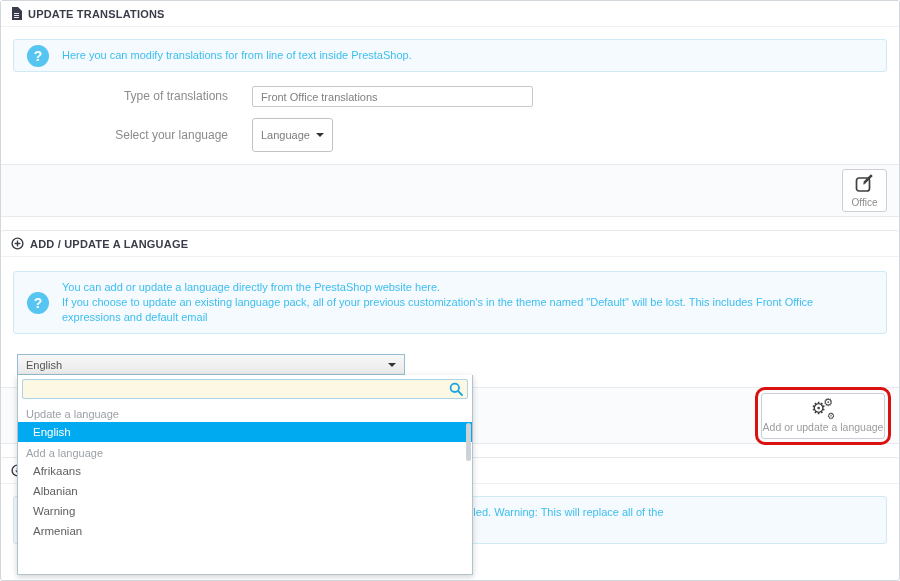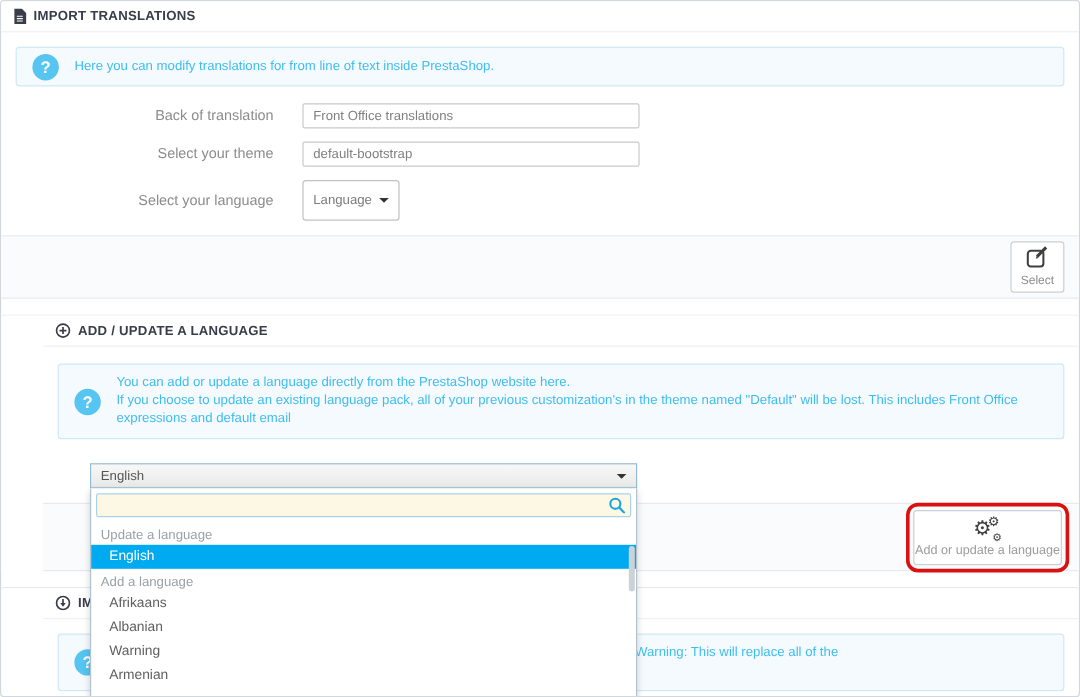--- a/index.html
+++ b/index.html
@@ -2,21 +2,21 @@
 <html><head>
 <meta charset="utf-8">
 <style>
   * { margin:0; padding:0; box-sizing:border-box; }
   html,body { width:900px; height:581px; }
   body { font-family:"Liberation Sans", sans-serif; background:#fff; }
   .page { position:relative; width:900px; height:581px; border:1px solid #d2d7db; border-radius:3px; background:#fff; overflow:hidden; }
 
   
   .panel { background:#fff; }
-  .panel + .panel { margin-top:13px; border-top:1px solid #e4e8eb; border-radius:3px 3px 0 0;padding-left:35px; }
+  .panel + .panel { margin-top:13px; border-top:1px solid #e4e8eb; border-radius:3px 3px 0 0; }
   .panel-header { display:flex; align-items:center; gap:6px; height:26px; padding:0 10px; border-bottom:1px solid #f0f1f3; }
   .panel-title { font-size:11px; font-weight:bold; color:#3a3d49; letter-spacing:.2px; }
   .panel-body { padding:0 12px; }
 
   
   .alert-info { position:relative; margin-top:12px; background:#f4fafd; border:1px solid #cfe9f6; border-radius:3px; padding:8px 12px 8px 48px; color:#3ebef0; font-size:11px; line-height:15px; }
   .help-badge { position:absolute; left:13px; top:50%; transform:translateY(-50%); width:22px; height:22px; border-radius:50%; background:#56c5f1; color:#fff; font-weight:bold; font-size:14px; text-align:center; line-height:22px; }
 
   
   .form-row { display:flex; align-items:center; margin-top:11px; }
@@ -35,21 +35,21 @@
   .modify-btn { width:45px; height:43px; font-size:10px; }
   .addupd-btn { width:124px; height:46px; font-size:10.5px; white-space:nowrap; color:#9c9c9c; }
   .red-ring { border:3px solid #da1111; border-radius:10px; padding:3px; background:transparent; }
 
   .gears { position:relative; width:24px; height:20px; color:#3f3f3f; }
   .gear-big { position:absolute; left:0; top:0; font-size:17px; line-height:20px; }
   .gear-small { position:absolute; right:2px; top:-3px; font-size:11px; }
   .gear-tiny { position:absolute; right:0px; bottom:-2px; font-size:9px; }
 
   
-  .chosen-wrap { position:relative; width:456px; margin-left:27px; }
+  .chosen-wrap { position:relative; width:388px; margin-left:4px; }
   .chosen-single { display:flex; align-items:center; height:21px; padding:0 8px; background:linear-gradient(#f8f8f8,#e9e9e9); border:1px solid #95bcd2; font-size:11px; color:#555; cursor:pointer; justify-content:space-between; }
   .chosen-drop { position:absolute; left:0; top:21px; width:456px; height:200px; background:#fff; border:1px solid #b3c3cd; border-top:none; box-shadow:0 2px 6px rgba(0,0,0,.18); z-index:100; }
   .chosen-search { position:relative; margin:4px; }
   .chosen-search input { width:100%; height:20px; background:#fdf8e3; border:1px solid #abd3e6; border-radius:2px; padding:0 26px 0 6px; font-size:11px; font-family:"Liberation Sans", sans-serif; }
   .mag { position:absolute; right:5px; top:3px; }
   .drop-group { padding:5px 8px 2px; font-size:11px; color:#9ca1a8; cursor:default; }
   .drop-item { padding:4px 8px 4px 15px; font-size:11.5px; color:#5f5f5f; cursor:pointer; }
   .drop-item.hl { background:#00aaf0; color:#fff; }
   .drop-scroll-thumb { position:absolute; right:1px; top:48px; width:5px; height:38px; background:#cdd2d6; border-radius:3px; }
 
@@ -61,53 +61,49 @@
 <div class="page">
 
   <section class="panel">
     <div class="panel-header">
       <span class="hdr-icon">
         <svg width="11" height="13" viewBox="0 0 11 13">
             <path d="M1 0 h6 l4 4 v9 h-10 z" fill="#3a3d49"></path>
             <path d="M3 6.5h5M3 8.5h5M3 10.5h5" stroke="#fff" stroke-width="0.9"></path>
           </svg>
       </span>
-      <span class="panel-title">IMPORT TRANSLATIONS</span>
+      <span class="panel-title">UPDATE TRANSLATIONS</span>
     </div>
     <div class="panel-body">
       <div class="alert-info">
         <span class="help-badge">?</span>
         <div>Here you can modify translations for from line of text inside PrestaShop.</div>
       </div>
       <div class="form-row first">
-        <label class="form-label">Back of translation</label>
+        <label class="form-label">Type of translations</label>
         <input class="text-input form-ctrl" value="Front Office translations" style="">
-      </div>
-      <div class="form-row">
-        <label class="form-label">Select your theme</label>
-        <input class="text-input form-ctrl" value="default-bootstrap" style="">
       </div>
       <div class="form-row">
         <label class="form-label">Select your language</label>
         <button class="mini-btn form-ctrl">
           <span>Language</span>
           <span class="caret-down"></span>
         </button>
       </div>
     </div>
     <div class="panel-footer f1">
       <button class="stack-btn modify-btn">
         <span>
           <svg width="19" height="19" viewBox="0 0 19 19">
               <rect x="1.5" y="4" width="13" height="13" rx="2.5" fill="none" stroke="#3f3f3f" stroke-width="1.7"></rect>
               <path d="M16.8 1.2 L9.2 8.8" stroke="#3f3f3f" stroke-width="2.6"></path>
               <path d="M8.2 10.6 l2.2-0.6 -1.6-1.6 z" fill="#3f3f3f"></path>
             </svg>
         </span>
-        <span>Select</span>
+        <span>Office</span>
       </button>
     </div>
   </section>
 
   <section class="panel">
     <div class="panel-header">
       <span class="hdr-icon">
         <svg width="13" height="13" viewBox="0 0 13 13">
             <circle cx="6.5" cy="6.5" r="5.4" fill="none" stroke="#3a3d49" stroke-width="1.4"></circle>
             <path d="M6.5 3.6v5.8M3.6 6.5h5.8" stroke="#3a3d49" stroke-width="1.4"></path>

